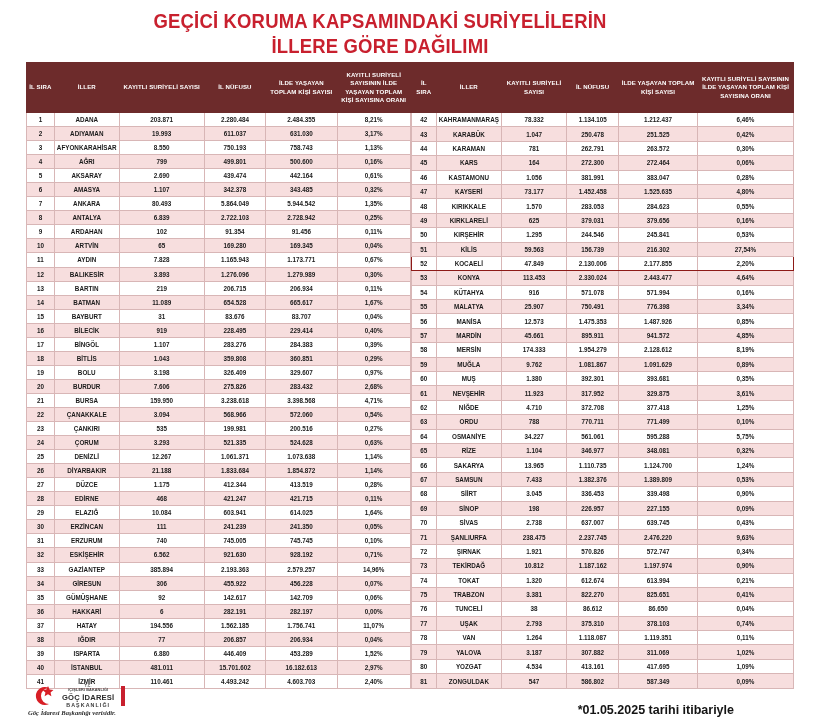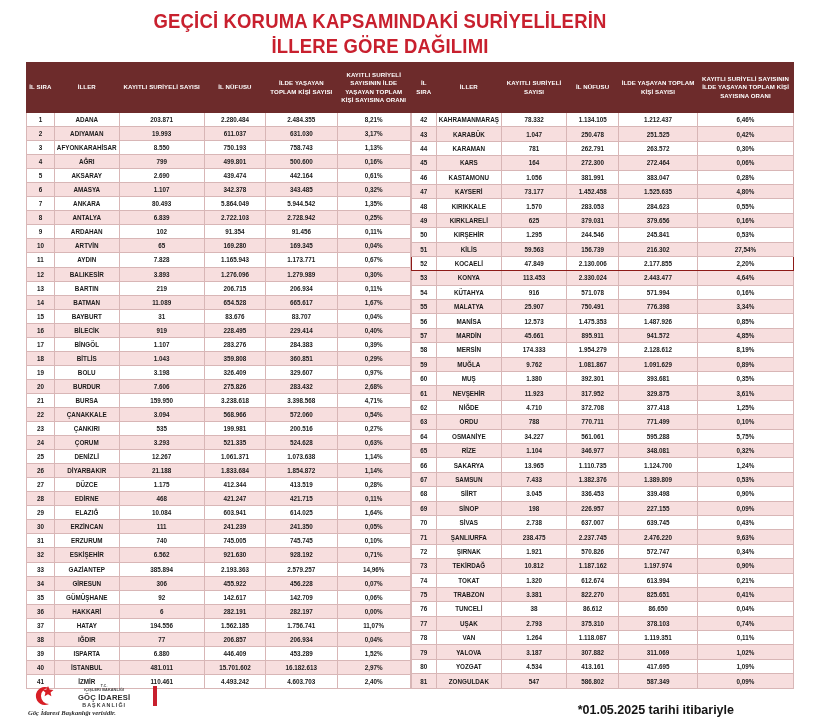--- a/index.html
+++ b/index.html
@@ -95,21 +95,21 @@
   .footer {
     position: absolute;
     left: 0; right: 0; bottom: 0;
     height: 44px;
   }
   .logo {
     position: absolute;
     left: 28px; top: 2px;
     display: flex;
     align-items: flex-start;
-    gap: 20px;
+    gap: 4px;
   }
   .logo-mark { width: 30px; height: 24px; }
   .logo-text {
     display: flex; flex-direction: column;
     align-items: center;
     line-height: 1;
     padding-top: 1px;
   }
   .lt-tc   { font-size: 3.4px; font-weight: bold; color: #3b3b3b; letter-spacing: .2px;}
   .lt-bak  { font-size: 3.8px; font-weight: bold; color: #3b3b3b; margin-top: .8px; letter-spacing:.1px;}

